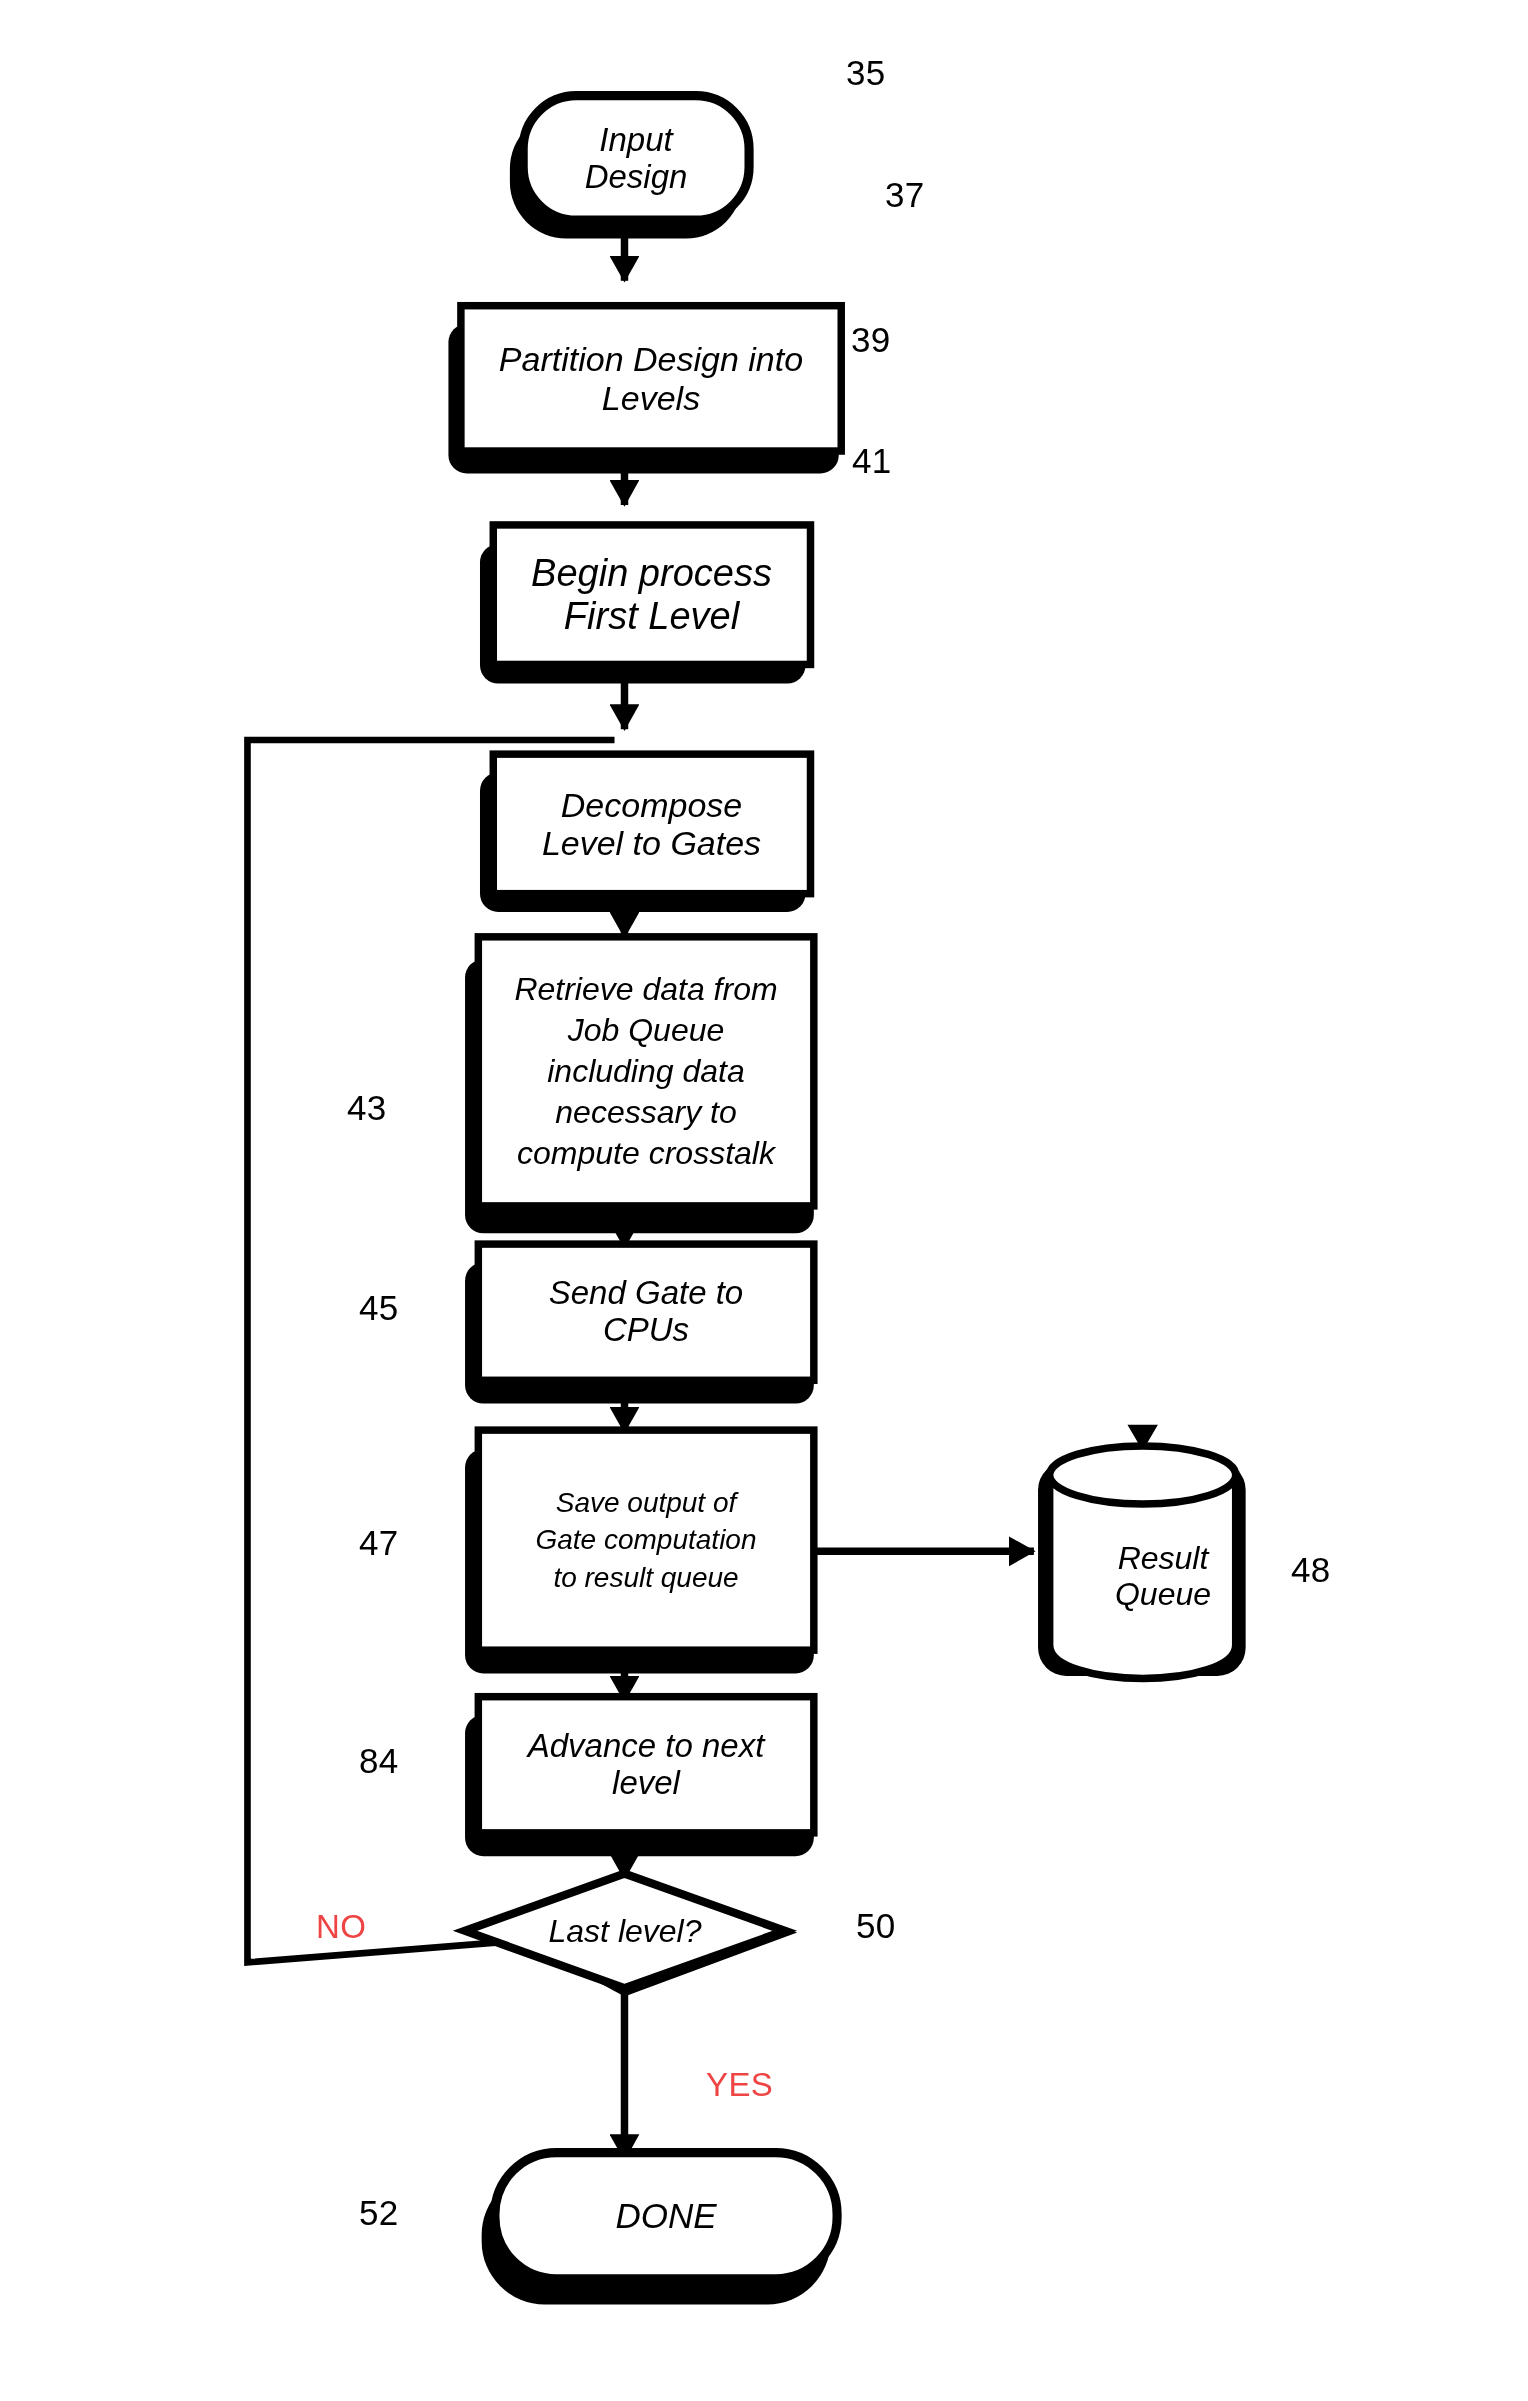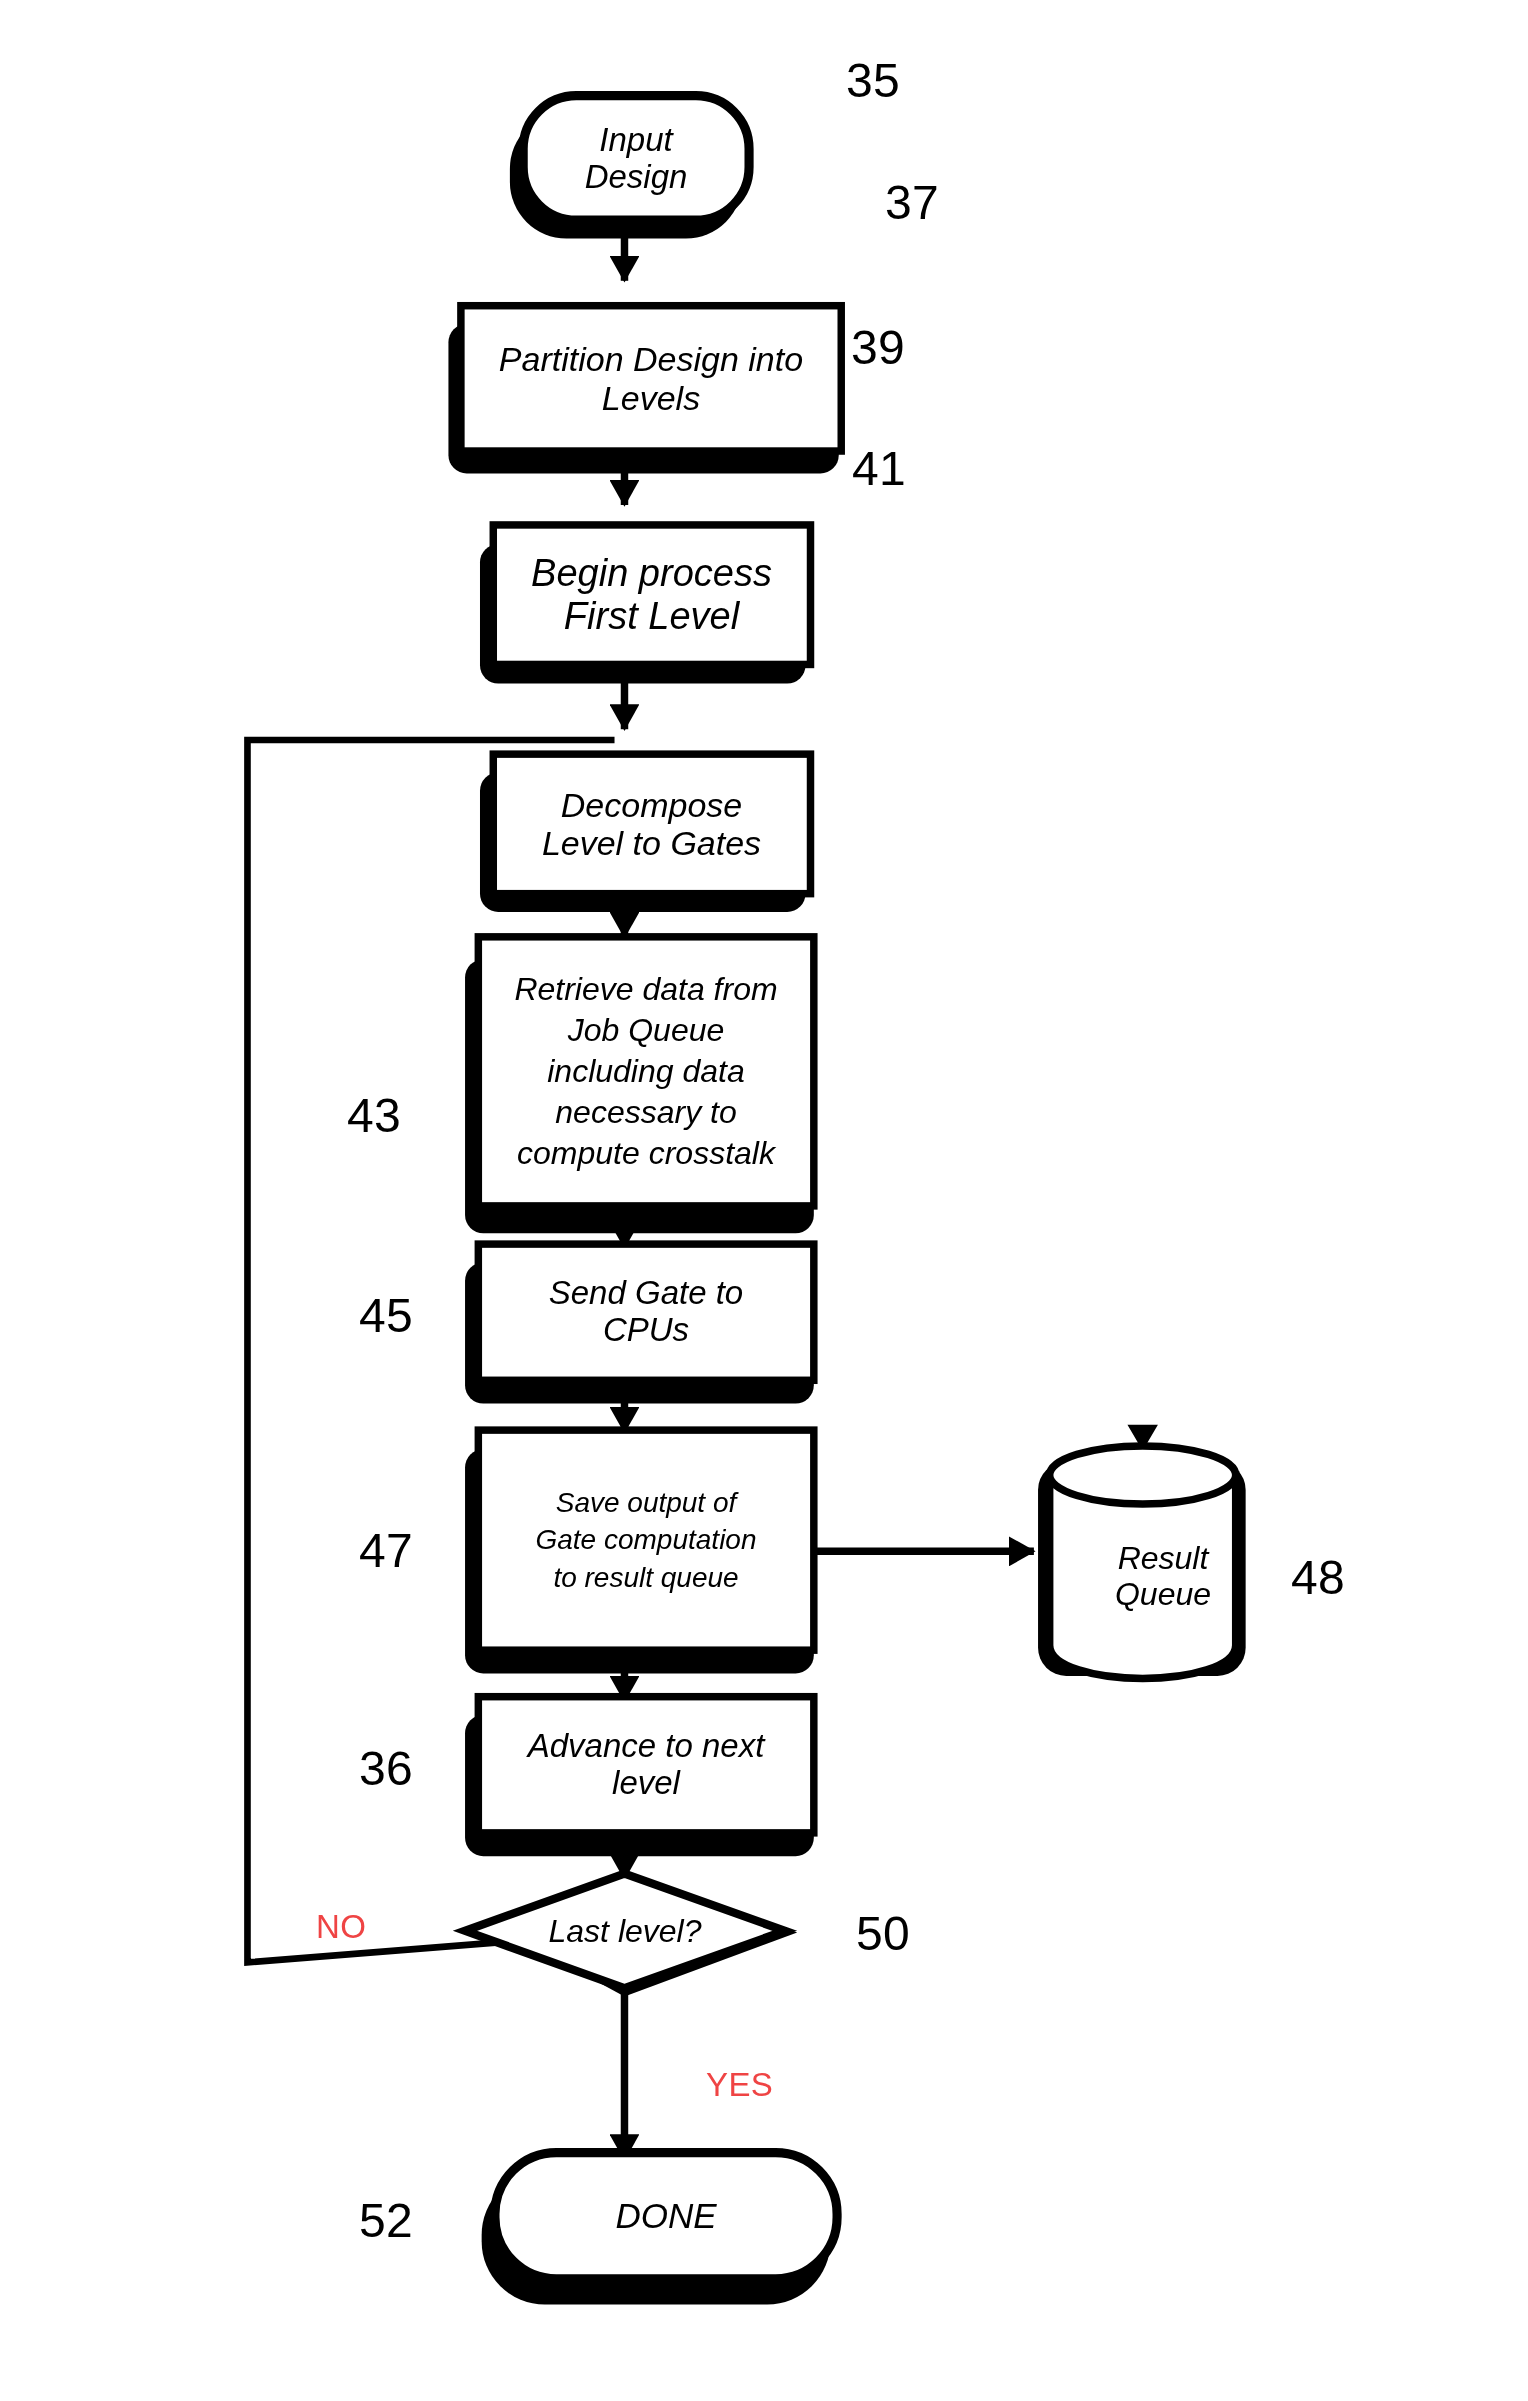--- a/index.html
+++ b/index.html
@@ -34,21 +34,21 @@
     text-align: center;
     line-height: 1.12;
     color: #000;
     pointer-events: none;
     white-space: pre-line;
     font-weight: 400;
     font-style: italic;
   }
   .ref-label {
     position: absolute;
-    font-size: 48px;
+    font-size: 35px;
     color: #000;
     font-weight: 400;
     letter-spacing: 0.4px;
   }
   .edge-label {
     position: absolute;
     font-size: 33px;
     color: #ef4444;
     font-weight: 400;
     letter-spacing: 0.4px;
@@ -184,21 +184,21 @@
 Gate computation
 to result queue</div>
   <div class="ref-label" style="left:359px; top:1523px;">47</div>
 
   <div class="node-text" style="left:1070px; top:1487px; width:186px; height:179px; font-size:32px;">Result
 Queue</div>
   <div class="ref-label" style="left:1291px; top:1550px;text-align:center;">48</div>
 
   <div class="node-text" style="left:478px; top:1697px; width:336px; height:136px; font-size:33px;">Advance to next
 level</div>
-  <div class="ref-label" style="left:359px; top:1741px;">36</div>
+  <div class="ref-label" style="left:359px; top:1741px;">84</div>
 
   <div class="node-text" style="left:492px; top:1901px; width:266px; height:61px; font-size:32px;">Last level?</div>
   <div class="ref-label" style="left:856px; top:1906px;">50</div>
 
   <div class="node-text" style="left:495px; top:2153px; width:342px; height:126px; font-size:35px;">DONE</div>
   <div class="ref-label" style="left:359px; top:2193px;">52</div>
 
   <div class="edge-label" style="left:316px; top:1908px;">NO</div>
   <div class="edge-label" style="left:706px; top:2066px;text-align:center;">YES</div>
 

